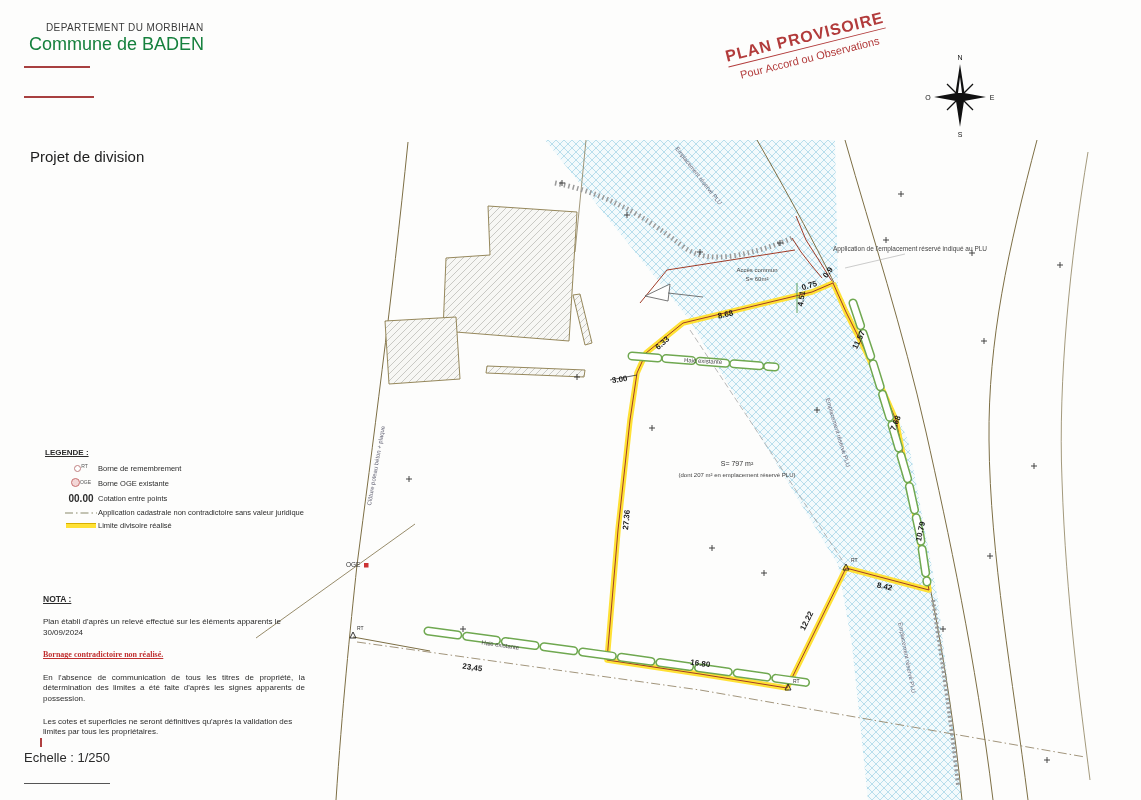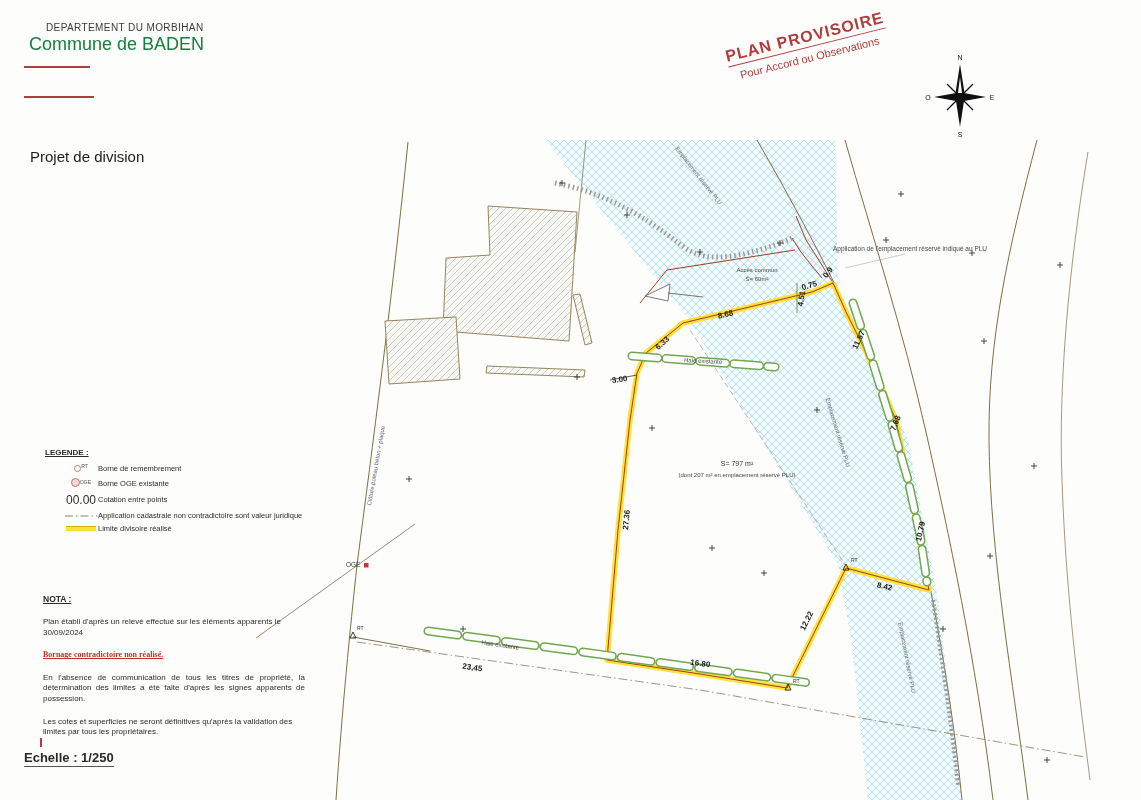--- a/index.html
+++ b/index.html
@@ -20,31 +20,31 @@
   #stamp .l1{font-size:16px;font-weight:bold;letter-spacing:1px;border-bottom:1.5px solid #b23b3b;display:inline-block;padding-bottom:1px;}
   #stamp .l2{font-size:11px;margin-top:4px;}
   
   #legend{left:45px;top:448px;width:278px;font-size:7.5px;color:#2c2c2c;}
   #legend .title{font-size:8px;font-weight:bold;text-decoration:underline;margin-bottom:6px;}
   .lrow{display:flex;align-items:center;margin-bottom:4px;margin-left:19px;}
   .lsym{width:34px;flex:0 0 34px;text-align:center;position:relative;}
   .circ{display:inline-block;width:5px;height:5px;border:1px solid #c08080;border-radius:50%;background:#fff;}
   .circ2{display:inline-block;width:7px;height:7px;border:1.5px solid #c87070;border-radius:50%;background:#f3d7d7;}
   .supl{font-size:5px;color:#555;vertical-align:super;}
-  .bold{font-weight:normal;font-size:12px;}
+  .bold{font-weight:bold;font-size:10px;}
   .yellowbar{display:inline-block;width:30px;height:4px;background:#ffe135;border-top:.5px solid #d8b000;}
   
   #nota{left:43px;top:594px;width:262px;font-size:8px;line-height:1.32;color:#2c2c2c;}
   #nota .title{font-weight:bold;text-decoration:underline;margin-bottom:11px;font-size:8.5px;}
   #nota p{margin:12px 0 7px 0;}
   #nota .just{text-align:justify;}
   #nota .warn{color:#c03030;font-weight:bold;text-decoration:underline;font-family:Liberation Serif, serif;}
   
   #scaletick{left:40px;top:738px;width:2px;height:9px;background:#b04040;}
-  #scale{left:24px;top:750px;font-size:13px;color:#2a2a2a;border-bottom:1px solid #555;padding-bottom:1px;font-weight:bold;}
+  #scale{left:24px;top:750px;font-size:13px;color:#2a2a2a;border-bottom:1px solid #555;padding-bottom:18px;}
   svg text{font-family:"Liberation Sans",sans-serif;}
   .meas{font-size:8px;font-weight:bold;fill:#1a1a1a;}
   .tiny{font-size:6px;fill:#444;}
   .tinyg{font-size:6px;fill:#667;}
 </style>
 </head>
 <body>
 
 <svg class="abs" style="left:0;top:0" width="1141" height="800" viewBox="0 0 1141 800">
   <defs>
@@ -263,21 +263,21 @@
     <span>Borne OGE existante</span>
   </div>
   <div class="lrow">
     <span class="lsym bold">00.00</span>
     <span>Cotation entre points</span>
   </div>
   <div class="lrow">
     <span class="lsym"><svg width="32" height="4">
           <line x1="0" y1="2" x2="32" y2="2" stroke="#8a8a6a" stroke-width="1.2" stroke-dasharray="8 3 1.5 3"></line>
         </svg></span>
-    <span>Application cadastrale non contradictoire sont valeur juridique</span>
+    <span>Application cadastrale non contradictoire sans valeur juridique</span>
   </div>
   <div class="lrow">
     <span class="lsym"><span class="yellowbar"></span></span>
     <span>Limite divisoire réalisé</span>
   </div>
 </div>
 
 <div class="abs" id="nota">
   <div class="title">NOTA :</div>
   <p>Plan établi d'après un relevé effectué sur les éléments apparents le 30/09/2024</p>

